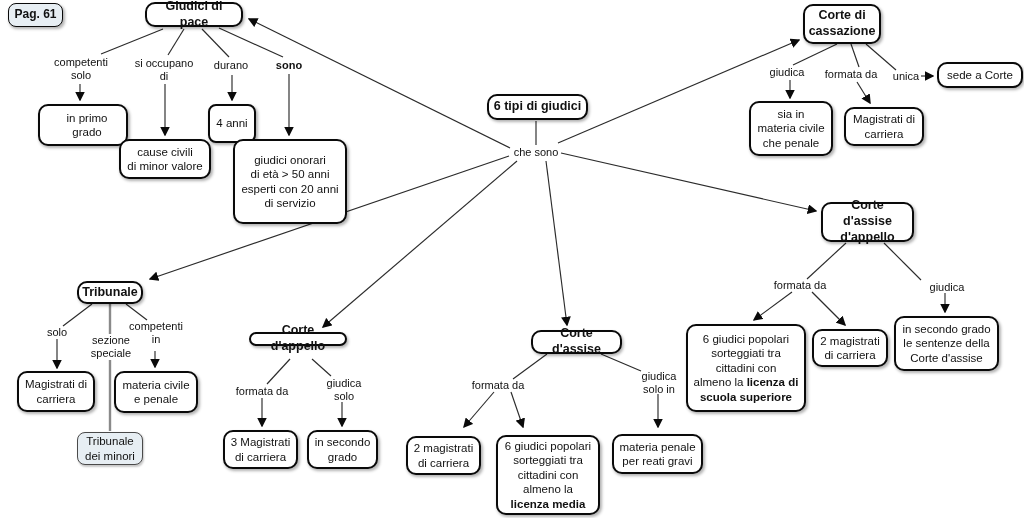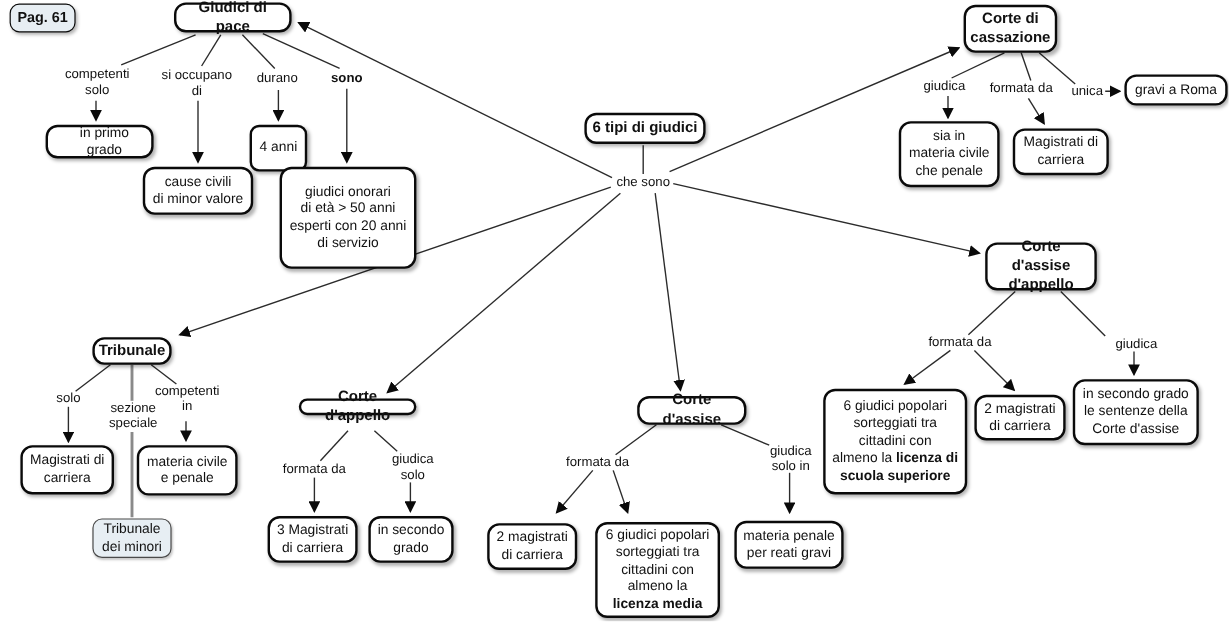--- a/index.html
+++ b/index.html
@@ -126,21 +126,21 @@
   <div class="lbl" style="left:634px;top:370px;width:50px;">giudica
 solo in</div>
 
   <div class="box accent" style="left:8px;top:3px;width:55px;height:24px;border-width:1.8px;border-radius:8px;font-weight:bold;font-size:12px;">
     <div class="txt">Pag. 61</div>
   </div>
 
   <div class="box topic" style="left:145px;top:2px;width:98px;height:25px;">
     <div class="txt">Giudici di pace</div>
   </div>
-  <div class="box" style="left:38px;top:104px;width:90px;height:28px;padding-left:11px;">
+  <div class="box" style="left:38px;top:104px;width:90px;height:42px;padding-left:11px;">
     <div class="txt">in primo grado</div>
   </div>
   <div class="box" style="left:208px;top:104px;width:48px;height:39px;border-radius:8px;">
     <div class="txt">4 anni</div>
   </div>
   <div class="box" style="left:119px;top:139px;width:92px;height:40px;">
     <div class="txt">cause civili
 di minor valore</div>
   </div>
   <div class="box" style="left:233px;top:139px;width:114px;height:85px;">
@@ -161,21 +161,21 @@
   <div class="box" style="left:749px;top:101px;width:84px;height:55px;">
     <div class="txt">sia in
 materia civile
 che penale</div>
   </div>
   <div class="box" style="left:844px;top:107px;width:80px;height:39px;">
     <div class="txt">Magistrati di
 carriera</div>
   </div>
   <div class="box" style="left:937px;top:62px;width:86px;height:26px;">
-    <div class="txt">gravi a Roma</div>
+    <div class="txt">sede a Corte</div>
   </div>
 
   <div class="box topic" style="left:821px;top:202px;width:93px;height:40px;">
     <div class="txt">Corte d'assise
 d'appello</div>
   </div>
   <div class="box" style="left:686px;top:324px;width:120px;height:88px;">
     <div class="txt"><span>6 giudici popolari
 sorteggiati tra
 cittadini con

